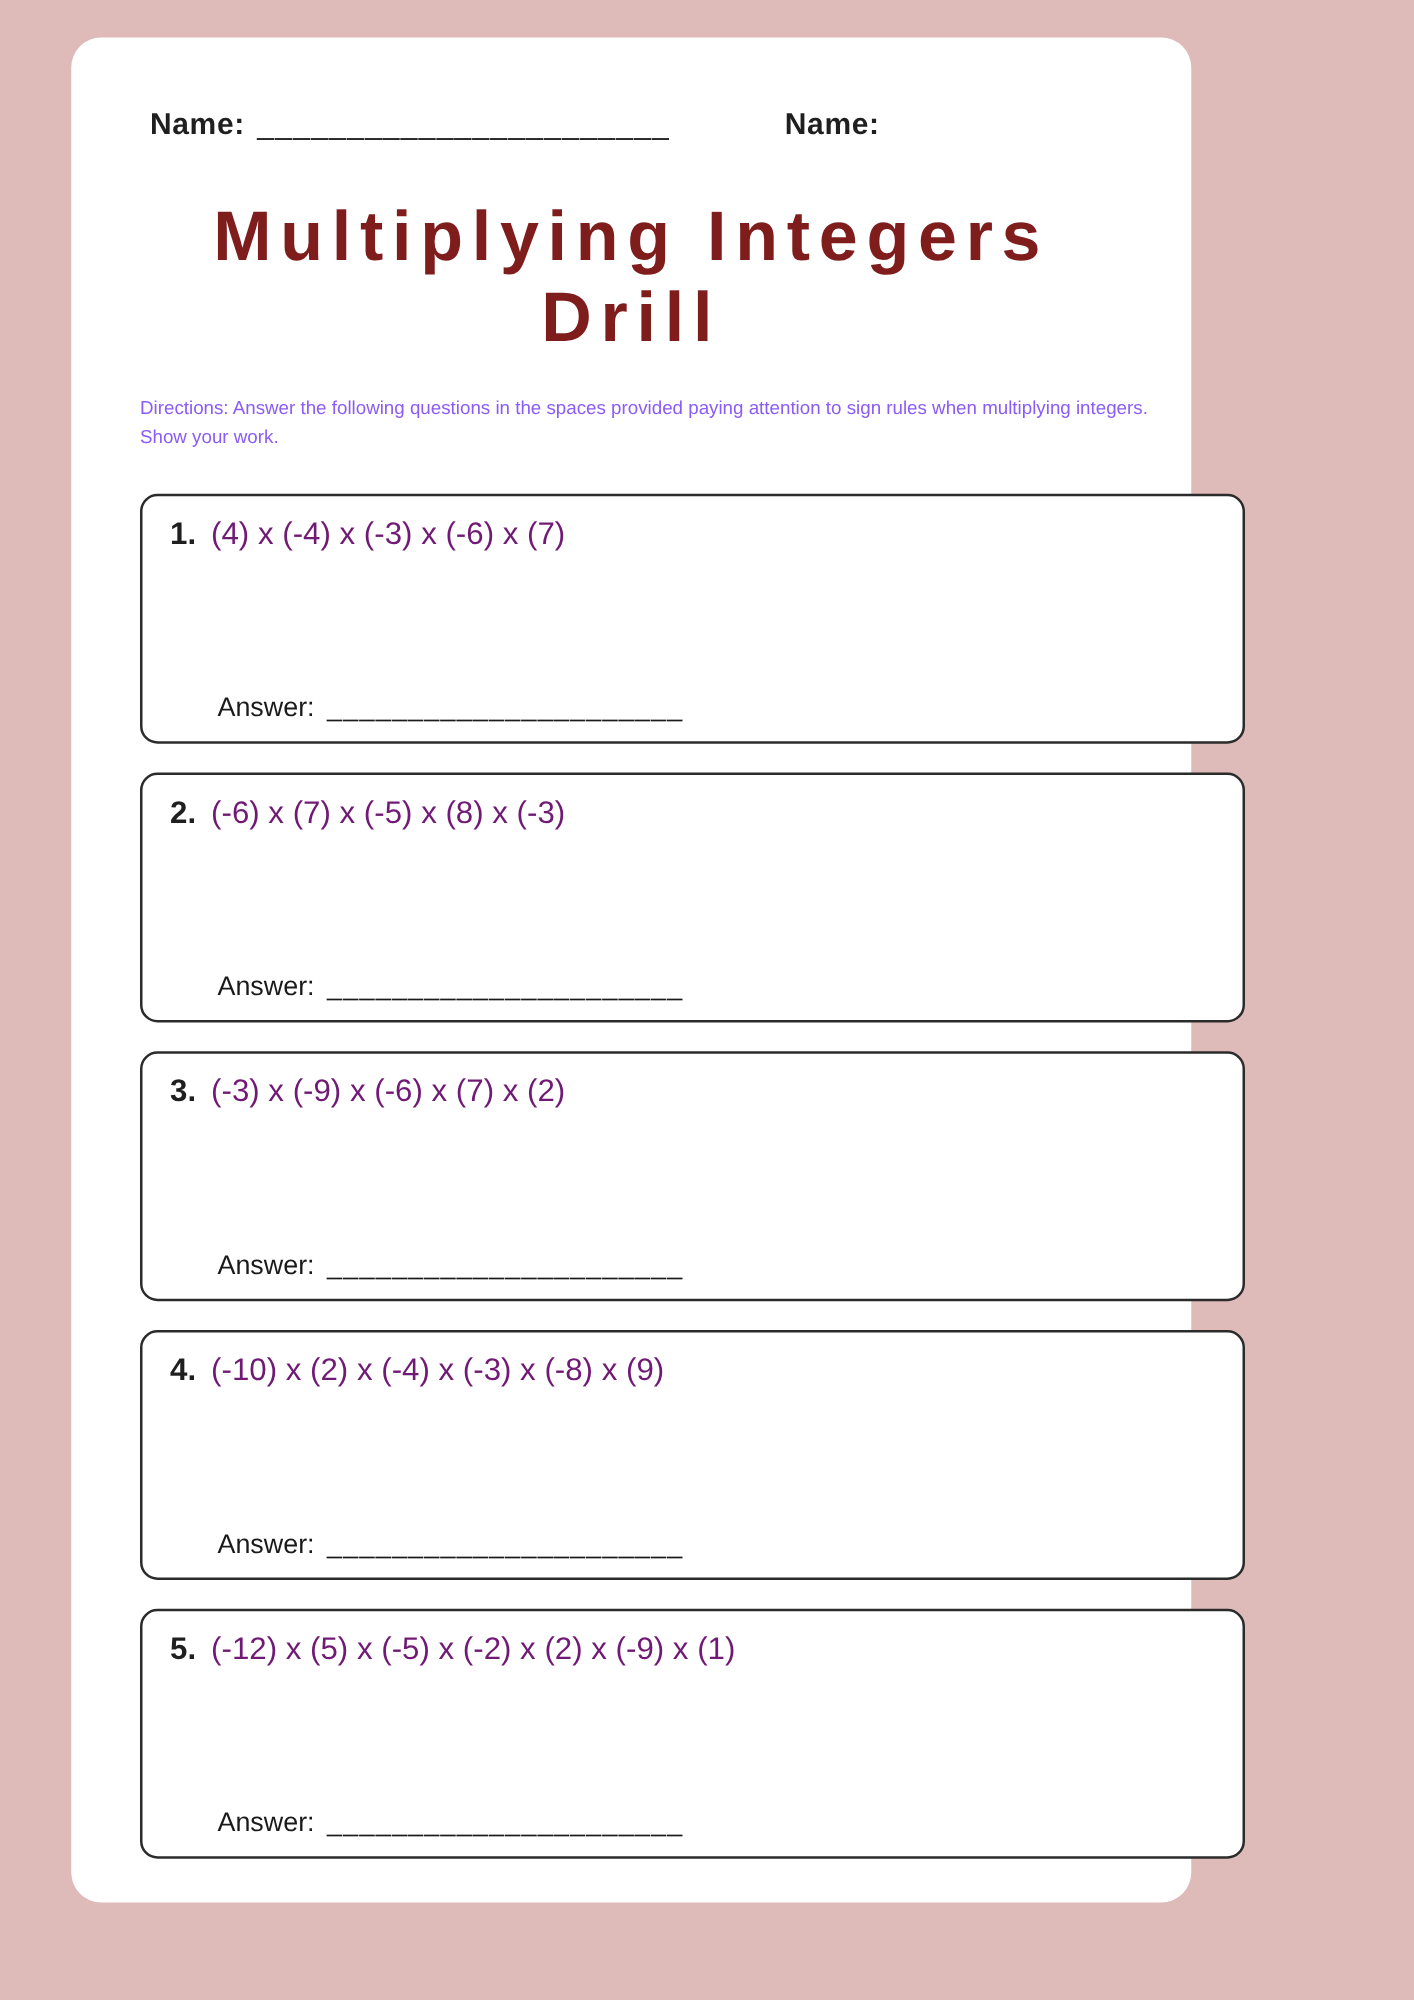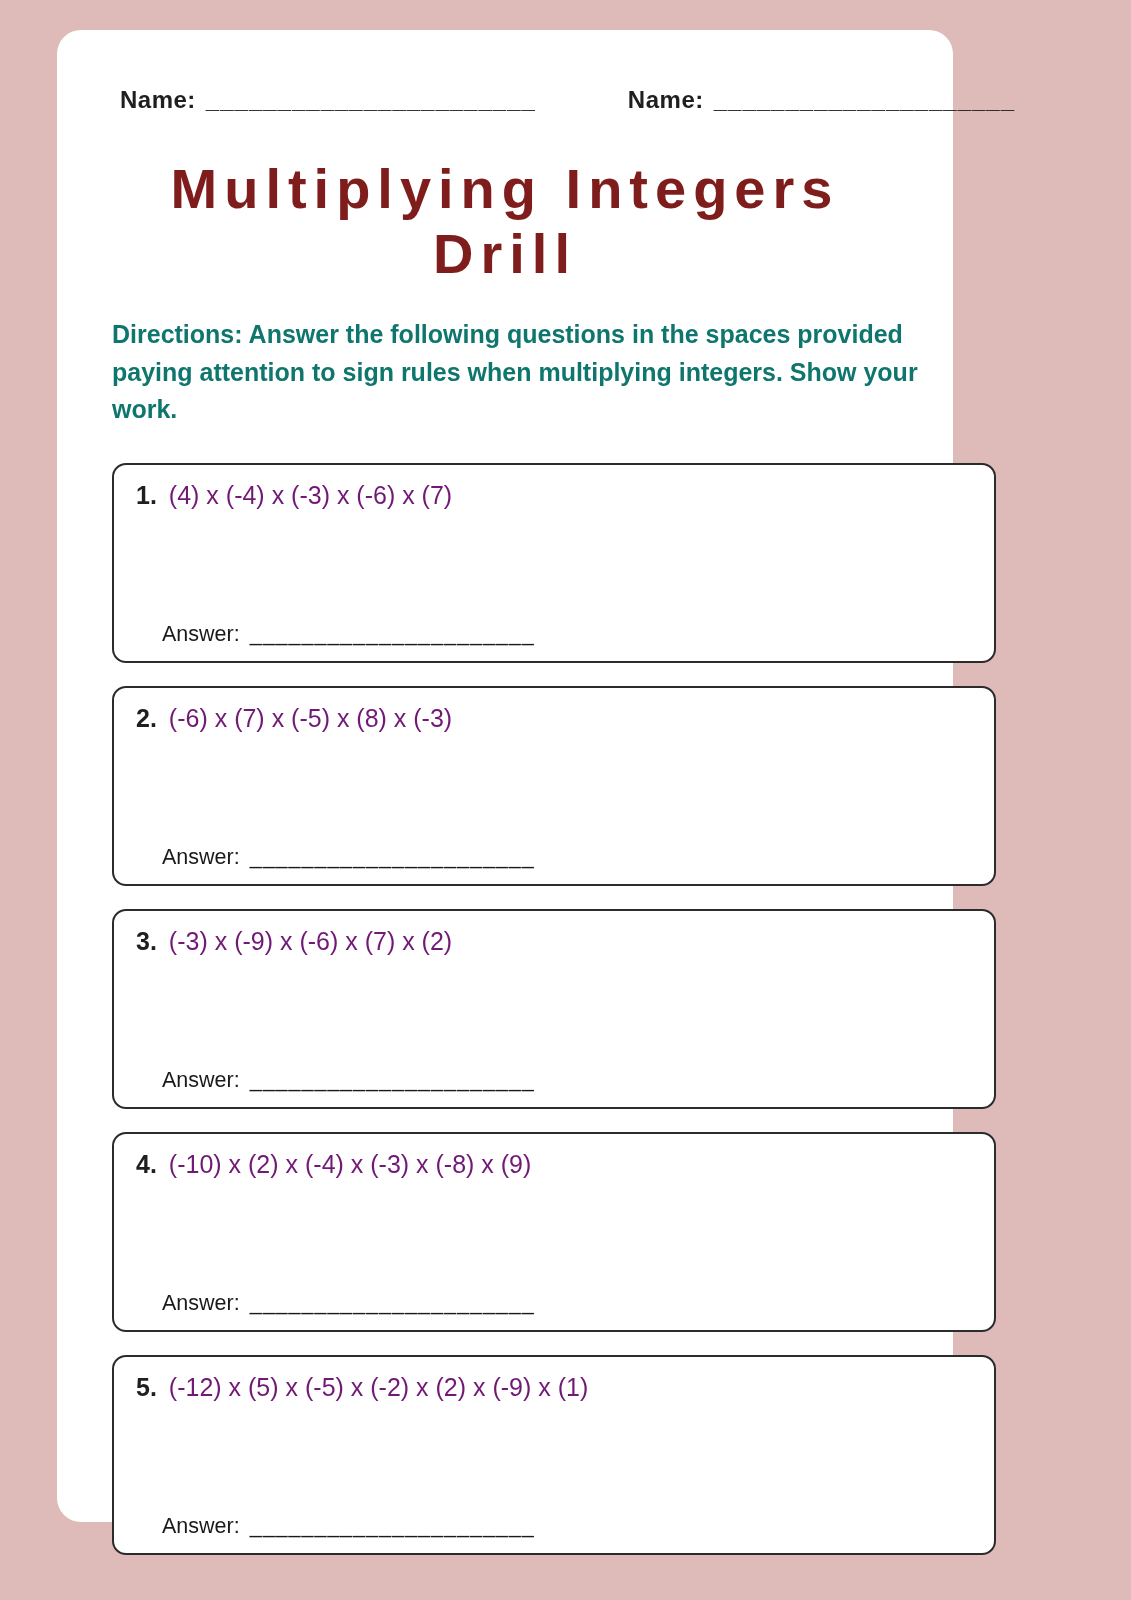--- a/index.html
+++ b/index.html
@@ -23,38 +23,38 @@
     background:var(--page,#ffffff);
     border-radius:24px;
     padding:50px 55px 40px 55px;
   }
   .header-row{
     display:flex;align-items:baseline;
     font-size:24px;font-weight:700;
     padding-left:8px;margin-top:6px;
     letter-spacing:0.5px;
   }
-  .blank{font-weight:700;letter-spacing:1px;white-space:nowrap;}
+  .blank{font-weight:400;letter-spacing:1px;white-space:nowrap;}
   .name-group{display:flex;gap:10px;align-items:baseline;}
   .date-group{display:flex;gap:10px;align-items:baseline;margin-left:92px;}
   .title{
     text-align:center;
     font-size:56px;
     font-weight:800;
     letter-spacing:7px;
     margin:42px 0 30px 0;
     color:#7f1d1d;
   }
   .directions{
-    font-size:25px;
-    font-weight:700;
+    font-size:15px;
+    font-weight:400;
     line-height:1.5;
     width:830px;
     margin:0 0 34px 0;
-    color:#0f766e;
+    color:#8b5cf6;
   }
   .qbox{
     width:884px;
     height:200px;
     border:2px solid var(--box-border,#2b2b2b);
     border-radius:14px;
     margin-bottom:23px;
     padding:16px 22px 14px 22px;
     display:flex;
     flex-direction:column;
@@ -63,42 +63,41 @@
   }
   .qline{
     font-size:25px;
     display:flex;
     gap:12px;
     align-items:baseline;
   }
   .qnum{font-weight:700;}
   .qexpr{font-weight:400;color:#701a75;}
   .answer-row{
-    margin-left:26px;
+    margin-left:38px;
     font-size:21.5px;
     display:flex;
     gap:10px;
     align-items:baseline;
     color:#1a1a1a;
   }
   .answer-line{letter-spacing:1px;white-space:nowrap;}
 </style>
 </head>
 <body>
 
 <div class="page">
 
   <div class="header-row">
     <div class="name-group">
       <span>Name:</span>
       <span class="blank">_______________________</span>
     </div>
     <div class="date-group">
       <span>Name:</span>
-      <span class="blank">_____________________</span>
     </div>
   </div>
 
   <h1 class="title">Multiplying Integers Drill</h1>
 
   <p class="directions">Directions: Answer the following questions in the spaces provided paying attention to sign rules when multiplying integers. Show your work.</p>
 
   <section class="qbox">
     <div class="qline">
       <span class="qnum">1.</span>

